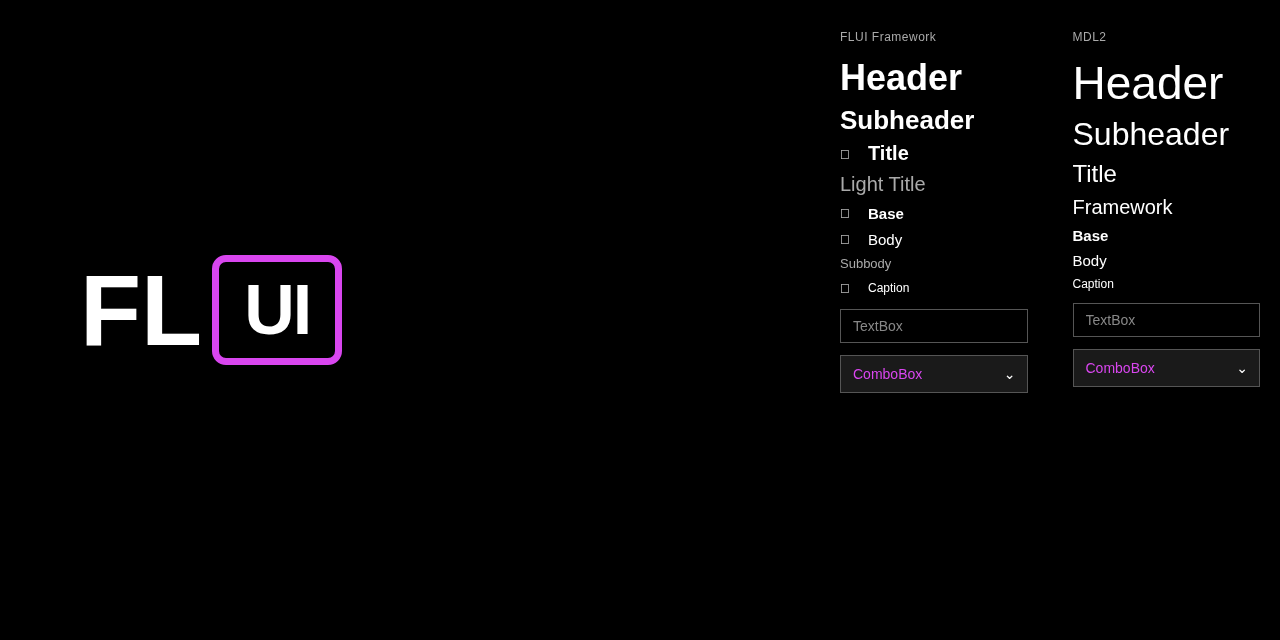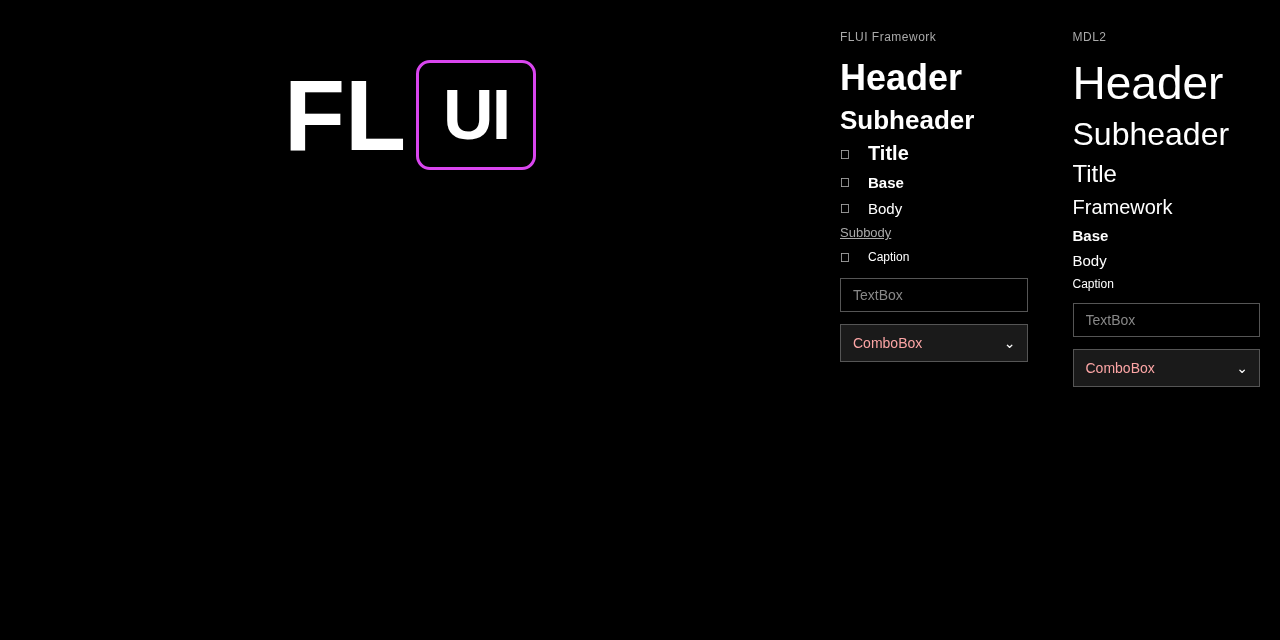--- a/index.html
+++ b/index.html
@@ -11,21 +11,21 @@
       width: 1280px;
       height: 640px;
       overflow: hidden;
       display: flex;
     }
 
     
     .left-panel {
       flex: 0 0 820px;
       display: flex;
-      flex-direction: row;
+      flex-direction: column;
       justify-content: center;
       align-items: flex-start;
       padding: 60px 80px;
     }
 
     .logo-container {
       display: flex;
       align-items: center;
       gap: 10px;
       margin-bottom: 20px;
@@ -139,21 +139,20 @@
     .flui-body {
       font-size: 15px;
       font-weight: 400;
       color: #fff;
     }
 
     .flui-subbody {
       font-size: 13px;
       font-weight: 400;
       color: #aaa;
-      text-decoration: underline;
     }
 
     .flui-caption {
       font-size: 12px;
       font-weight: 400;
       color: #fff;
     }
 
     
     .mdl2-header {
@@ -218,21 +217,21 @@
 
     .combobox-wrapper {
       position: relative;
       width: 100%;
       margin-top: 6px;
     }
 
     .combobox {
       background: #1a1a1a;
       border: 1.5px solid #555;
-      color: #fca5a5;
+      color: #d946ef;
       padding: 10px 12px;
       font-size: 14px;
       width: 100%;
       appearance: none;
       -webkit-appearance: none;
       cursor: pointer;
       outline: none;
     }
 
     .combobox option {
@@ -250,21 +249,21 @@
     }
 
     .row-gap-sm { margin-bottom: 2px; }
   </style>
 </head>
 <body>
 
 <div class="left-panel">
   <div class="logo-container">
     <span class="logo-fl">FL</span>
-    <div class="ui-box-inner" style="width:120px;height:110px;border-radius:14px;border:3px solid #d946ef;display:flex;align-items:center;justify-content:center;">
+    <div class="ui-box-inner" style="width:130px;height:110px;border-radius:14px;border:7px solid #d946ef;display:flex;align-items:center;justify-content:center;">
       <span class="ui-text">UI</span>
     </div>
   </div>
 </div>
 
 <div class="right-panel">
 
   <div class="col">
     <div class="col-label">FLUI Framework</div>
 
@@ -273,20 +272,21 @@
 
     <div class="flui-title-row row-gap-sm">
       <span class="font-icon">
         <svg width="18" height="18" viewBox="0 0 18 18" fill="white">
           <text x="0" y="14" font-size="13" font-family="Segoe MDL2 Assets, Arial"></text>
         </svg>
       </span>
       <span class="flui-title">Title</span>
     </div>
 
+    <div class="flui-light-title row-gap-sm">Light Title</div>
 
     <div class="flui-title-row row-gap-sm">
       <span class="font-icon">
         <svg width="18" height="18" viewBox="0 0 18 18" fill="white">
           <text x="0" y="14" font-size="13" font-family="Segoe MDL2 Assets, Arial"></text>
         </svg>
       </span>
       <span class="flui-base">Base</span>
     </div>
 

